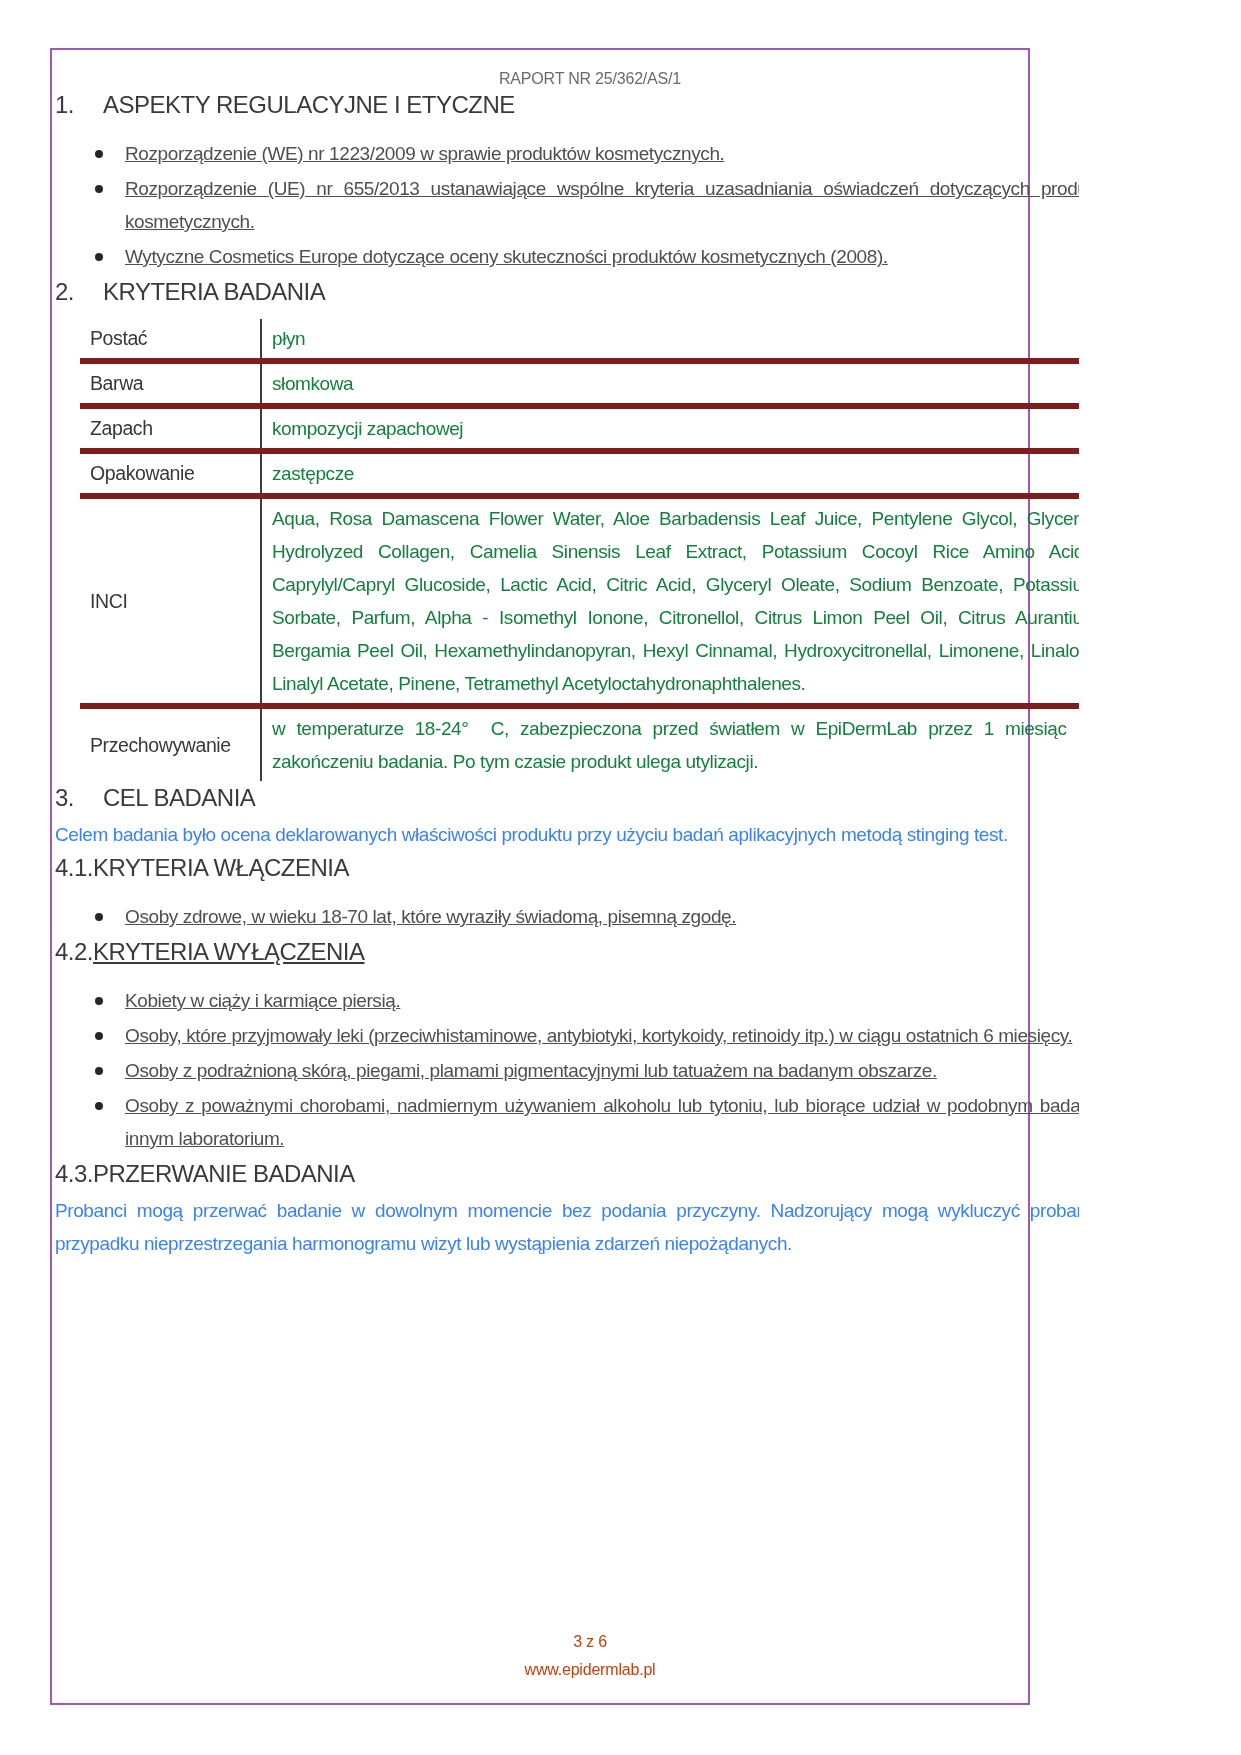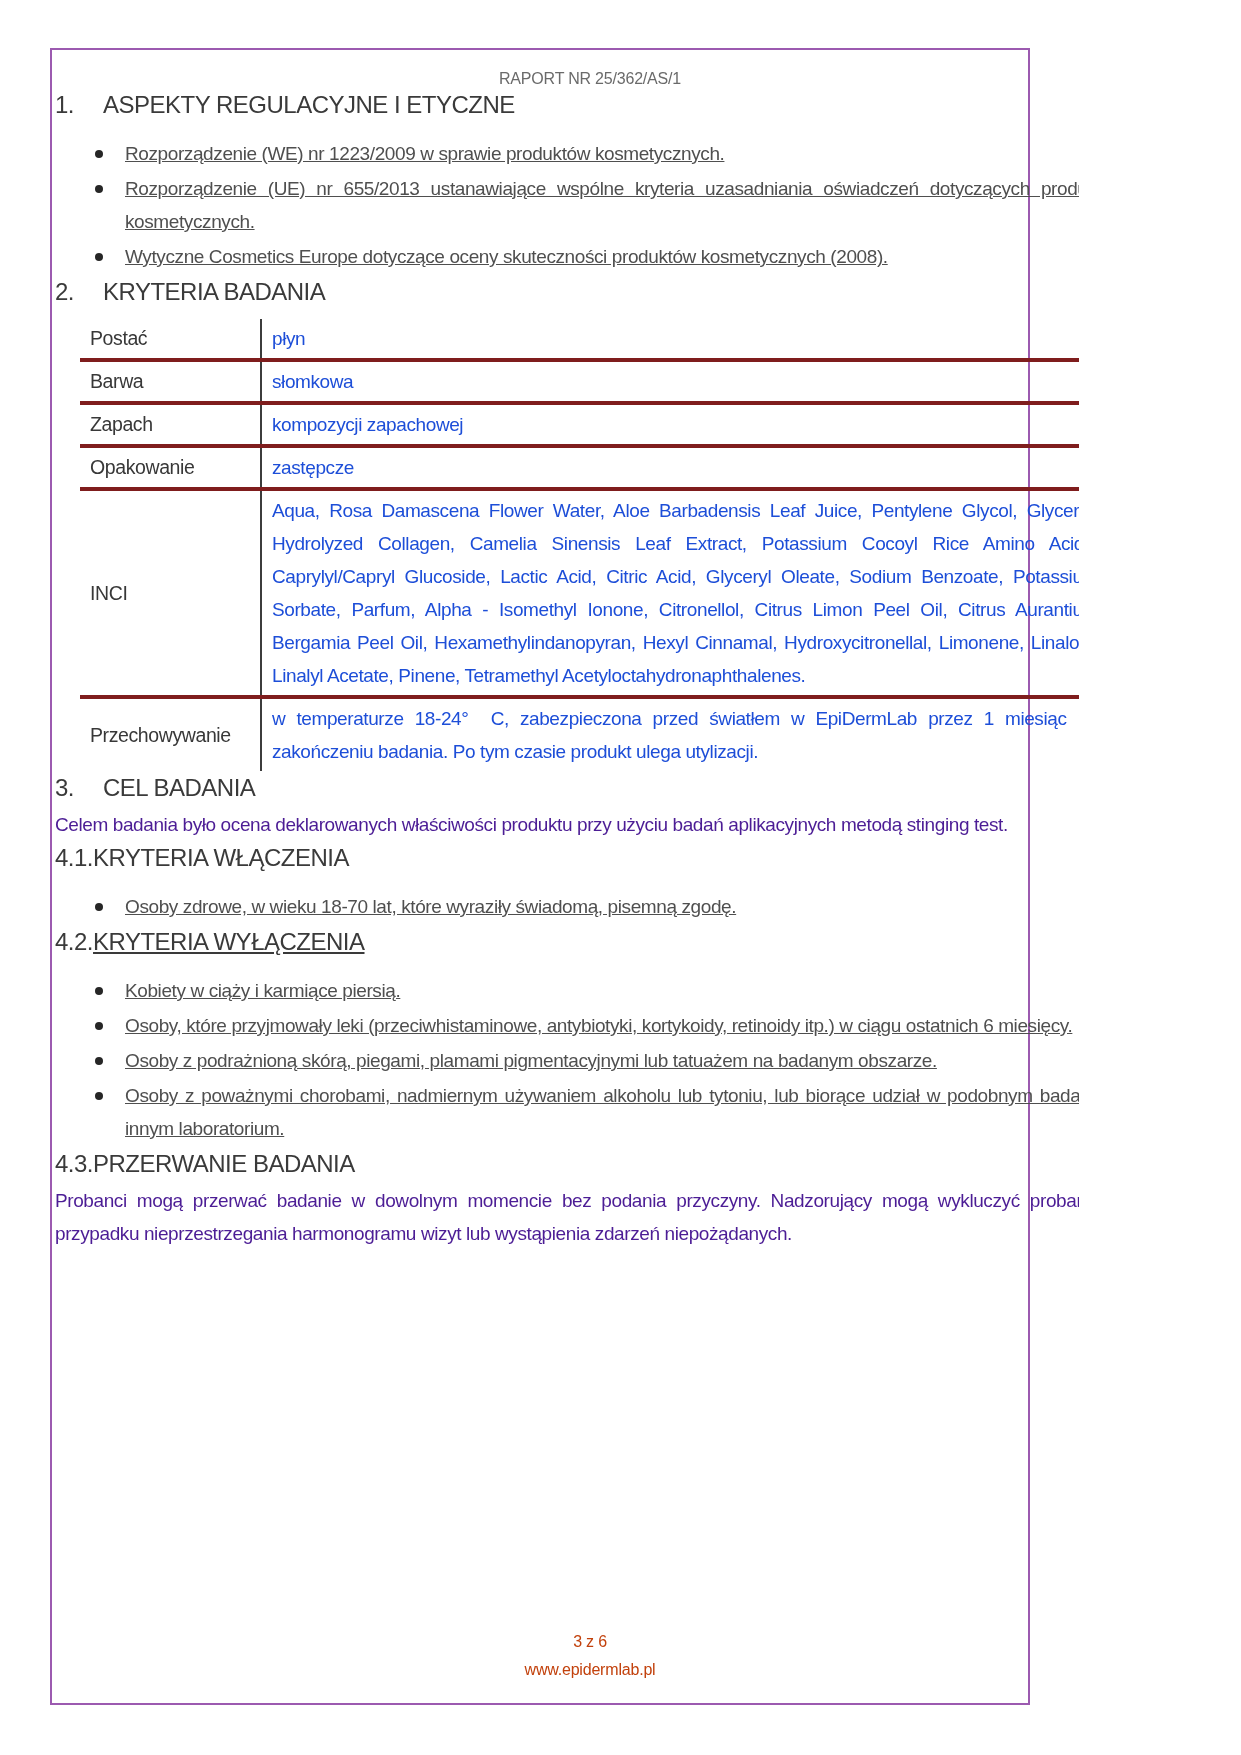--- a/index.html
+++ b/index.html
@@ -66,44 +66,44 @@
     left:40px;top:13px;
     width:8px;height:8px;
     border-radius:50%;
     background:#262626;
   }
   .para{
     font-size:19px;
     line-height:33px;
     margin:4px 0 0 0;
     text-align:justify;
-    color:#4c1d95;
+    color:#3b82f6;
   }
   table.subject{
     border-collapse:collapse;
     margin:11px 0 0 25px;
     width:1028px;
     table-layout:fixed;
   }
   table.subject td{
-    border-bottom:4px solid #7f1d1d;
+    border-bottom:6px solid #7f1d1d;
     vertical-align:middle;
     padding:3px 10px;
     font-size:19px;
     line-height:33px;
   }
   table.subject tr:last-child td{border-bottom:none;}
   table.subject td.lbl{
     width:160px;
     border-right:2px solid #3c3c3c;
     color:#383838;
     font-size:19.5px;
   }
   table.subject td.val{
-    color:#1d4ed8;
+    color:#15803d;
     text-align:justify;
   }
   .footer{
     position:absolute;
     left:55px;width:1070px;
     top:1628px;
     text-align:center;
     color:#c2410c;
     font-size:16px;
     line-height:28px;

